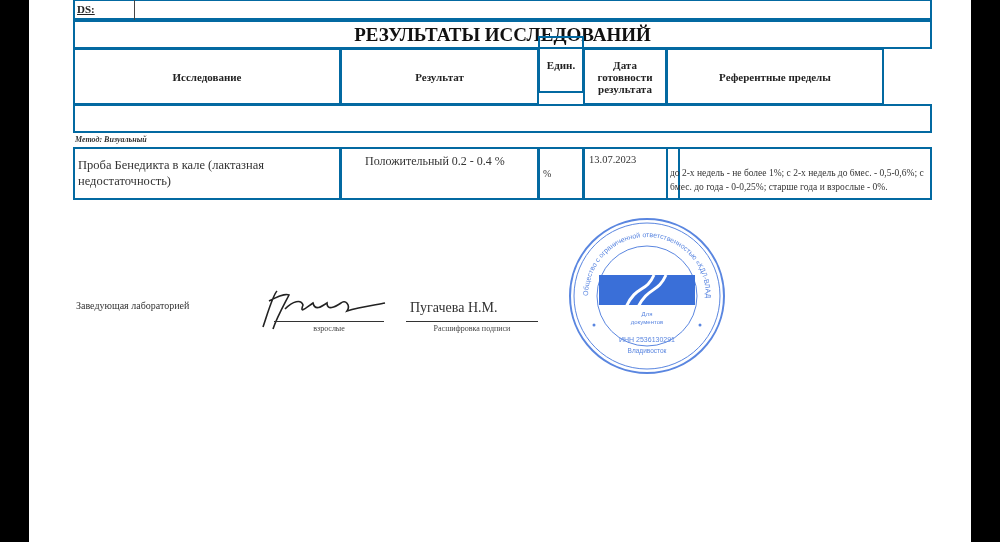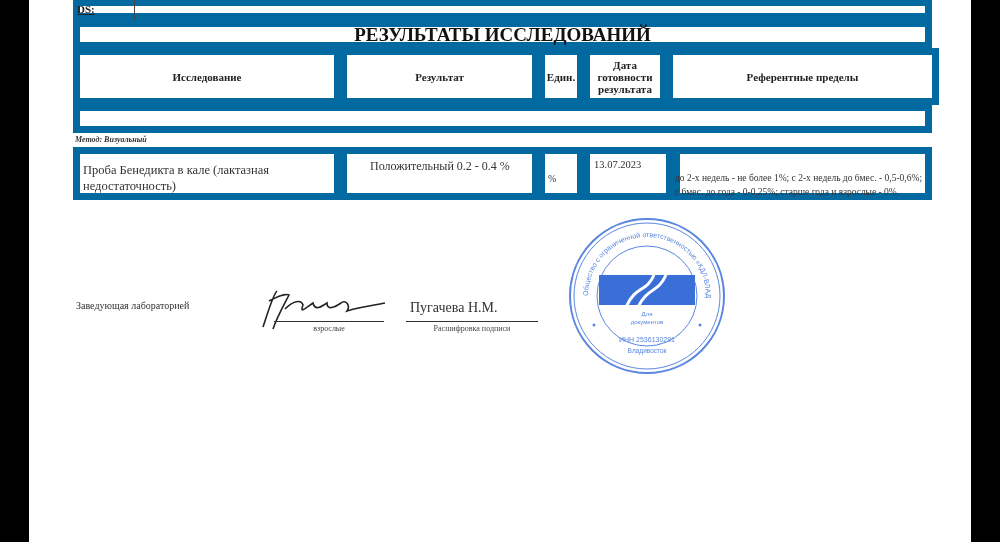--- a/index.html
+++ b/index.html
@@ -1,42 +1,42 @@
 <!DOCTYPE html>
 <html><head>
 <meta charset="utf-8">
 <style>
   html, body { margin:0; padding:0; }
   body { width:1000px; height:542px; background:#000; position:relative; overflow:hidden; font-family:"Liberation Serif", serif; color:#222; }
   .page { position:absolute; left:29px; top:0; width:942px; height:542px; background:#fff; }
   .abs { position:absolute; box-sizing:border-box; }
-  .bl { border:7px solid #0369a1; }
+  .bl { border:2px solid #0369a1; }
   .hdr { font-weight:bold; font-size:11px; text-align:center; display:flex; align-items:center; justify-content:center; line-height:12px; color:#222; }
   .cell { font-size:12.5px; color:#333; }
   .sig-line { border-top:1px solid #333; }
   .small { font-size:8px; color:#444; text-align:center; }
 </style>
 </head>
 <body>
 
 <div class="page">
 
   <div class="abs bl" style="left:44px; top:-1px; width:859px; height:21px;"></div>
   <div class="abs" style="left:105px; top:-1px; width:1px; height:21px; background:#444;"></div>
   <div class="abs" style="left:48px; top:3px; font-size:11px; font-weight:bold;text-decoration:underline;">DS:</div>
 
   <div class="abs bl" style="left:44px; top:20px; width:859px; height:29px; display:flex; align-items:center; justify-content:center;">
     <span style="font-size:19px; font-weight:bold; color:#111;">РЕЗУЛЬТАТЫ ИССЛЕДОВАНИЙ</span>
   </div>
 
   <div class="abs bl hdr" style="left:44px; top:48px; width:268px; height:57px;">Исследование</div>
   <div class="abs bl hdr" style="left:311px; top:48px; width:199px; height:57px;">Результат</div>
-  <div class="abs bl hdr" style="left:509px; top:48px; width:46px; height:57px;">Един.</div>
+  <div class="abs bl hdr" style="left:509px; top:36px; width:46px; height:57px;">Един.</div>
   <div class="abs bl hdr" style="left:554px; top:48px; width:84px; height:57px; padding:0 2px;">Дата готовности результата</div>
-  <div class="abs bl hdr" style="left:637px; top:48px; width:273px; height:57px;">Референтные пределы</div>
+  <div class="abs bl hdr" style="left:637px; top:48px; width:218px; height:57px;">Референтные пределы</div>
 
   <div class="abs bl" style="left:44px; top:104px; width:859px; height:29px;"></div>
 
   <div class="abs" style="left:46px; top:135px; font-size:8px; font-style:italic; font-weight:bold; color:#333;">Метод: Визуальный</div>
 
   <div class="abs bl cell" style="left:44px; top:147px; width:268px; height:53px; padding:8px 3px; line-height:16px;">Проба Бенедикта в кале (лактазная недостаточность)</div>
   <div class="abs bl cell" style="left:311px; top:147px; width:199px; height:53px; padding:4px 3px 0 23px; line-height:16px; font-size:12px;">Положительный 0.2 - 0.4 %</div>
   <div class="abs bl cell" style="left:509px; top:147px; width:46px; height:53px; padding:19px 3px 0 3px; font-size:10px;">%</div>
   <div class="abs bl cell" style="left:554px; top:147px; width:97px; height:53px; padding:5px 3px 0 4px; font-size:10.5px;">13.07.2023</div>
   <div class="abs bl cell" style="left:637px; top:147px; width:266px; height:53px; padding:17px 2px; font-size:9.5px; line-height:14px;"> до 2-х недель - не более 1%; с 2-х недель до 6мес. - 0,5-0,6%; с 6мес. до года - 0-0,25%; старше года и взрослые - 0%.</div>

